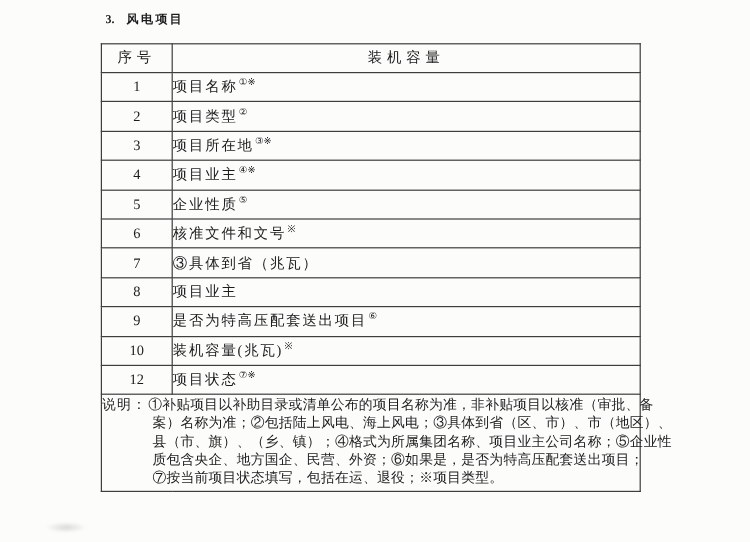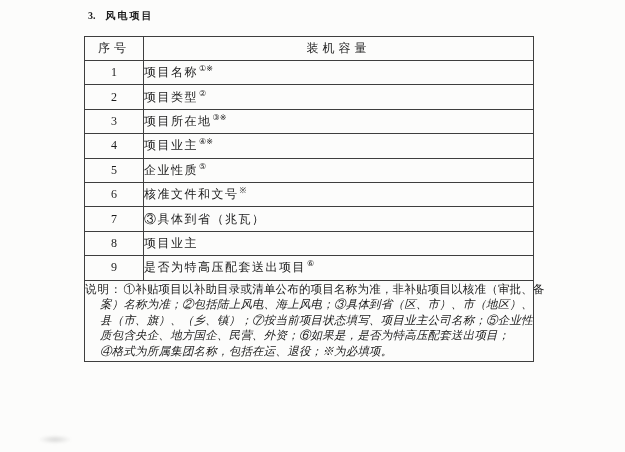--- a/index.html
+++ b/index.html
@@ -36,21 +36,21 @@
     vertical-align:super;margin-left:1px;
   }
   td.notes-cell{
     height:81px;vertical-align:top;
     padding:4px 6px 0 4px;
   }
   .note-line{
     font-size:11.5px;line-height:15.4px;letter-spacing:0.2px;
     white-space:nowrap;
   }
-  .note-line.indent{margin-left:15px;font-style:italic;}
+  .note-line.indent{margin-left:42px;}
   .note-line .nlabel{letter-spacing:1px;margin-right:1px;}
   .artifact{
     position:absolute;left:38px;top:435px;width:34px;height:9px;
     background:radial-gradient(ellipse at center, rgba(130,130,130,0.28), rgba(130,130,130,0) 70%);
     filter:blur(1px);
     pointer-events:none;
   }
 </style>
 </head>
 <body>
@@ -100,29 +100,37 @@
         <td class="label">③具体到省（兆瓦）</td>
       </tr>
       <tr>
         <td class="num">8</td>
         <td class="label">项目业主</td>
       </tr>
       <tr>
         <td class="num">9</td>
         <td class="label">是否为特高压配套送出项目<sup>⑥</sup></td>
       </tr>
+      <tr>
+        <td class="num">10</td>
+        <td class="label">装机容量(兆瓦)<sup>※</sup></td>
+      </tr>
+      <tr>
+        <td class="num">12</td>
+        <td class="label">项目状态<sup>⑦※</sup></td>
+      </tr>
     </tbody>
   <tbody>
     <tr>
       <td class="notes-cell" colspan="2">
         <div>
             <div class="note-line"><span class="nlabel">说明：</span>①补贴项目以补助目录或清单公布的项目名称为准，非补贴项目以核准（审批、备</div>
             <div class="note-line indent">案）名称为准；②包括陆上风电、海上风电；③具体到省（区、市）、市（地区）、</div>
-            <div class="note-line indent">县（市、旗）、（乡、镇）；⑦按当前项目状态填写、项目业主公司名称；⑤企业性</div>
+            <div class="note-line indent">县（市、旗）、（乡、镇）；④格式为所属集团名称、项目业主公司名称；⑤企业性</div>
             <div class="note-line indent">质包含央企、地方国企、民营、外资；⑥如果是，是否为特高压配套送出项目；</div>
-            <div class="note-line indent">④格式为所属集团名称，包括在运、退役；※为必填项。</div>
+            <div class="note-line indent">⑦按当前项目状态填写，包括在运、退役；※项目类型。</div>
           </div>
       </td>
     </tr>
   </tbody>
 </table>
 
 <div class="artifact"></div>
 
 </body></html>

